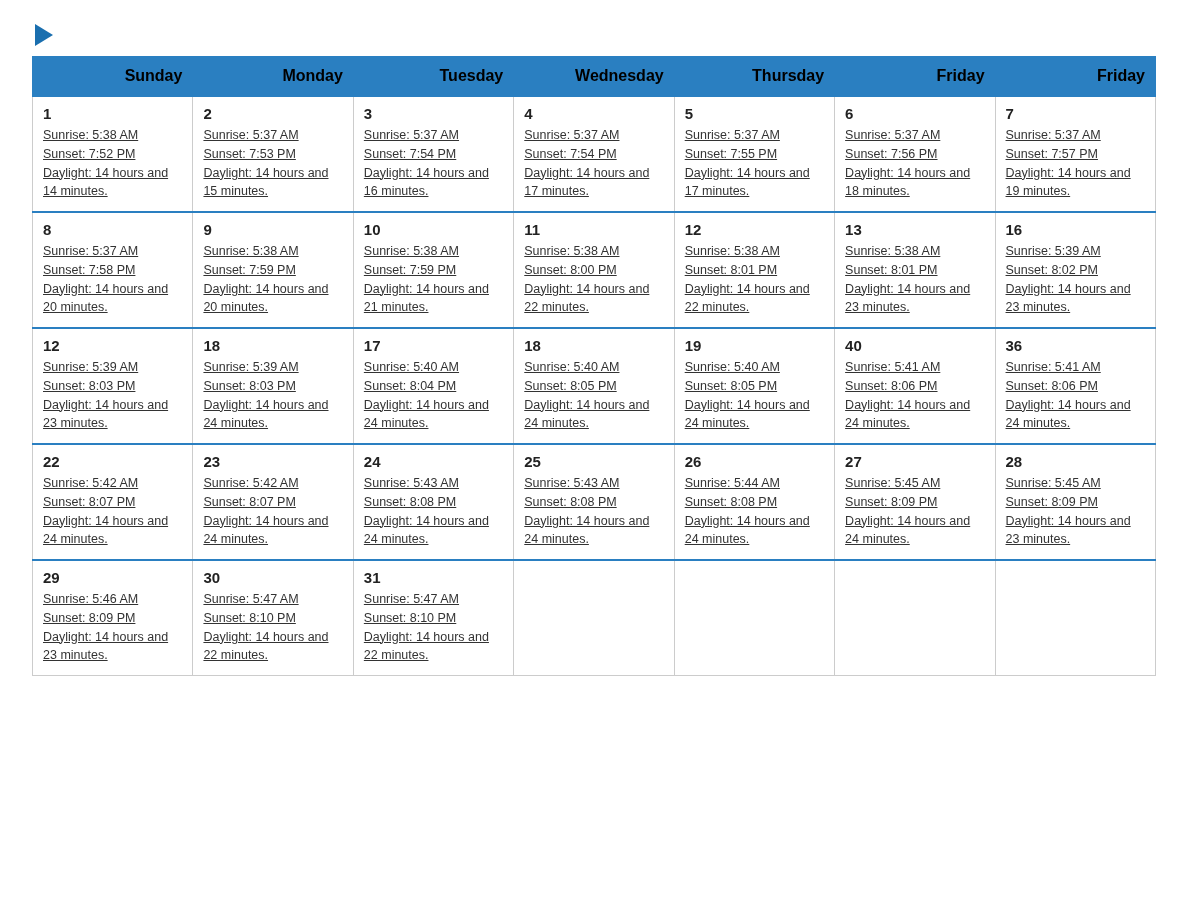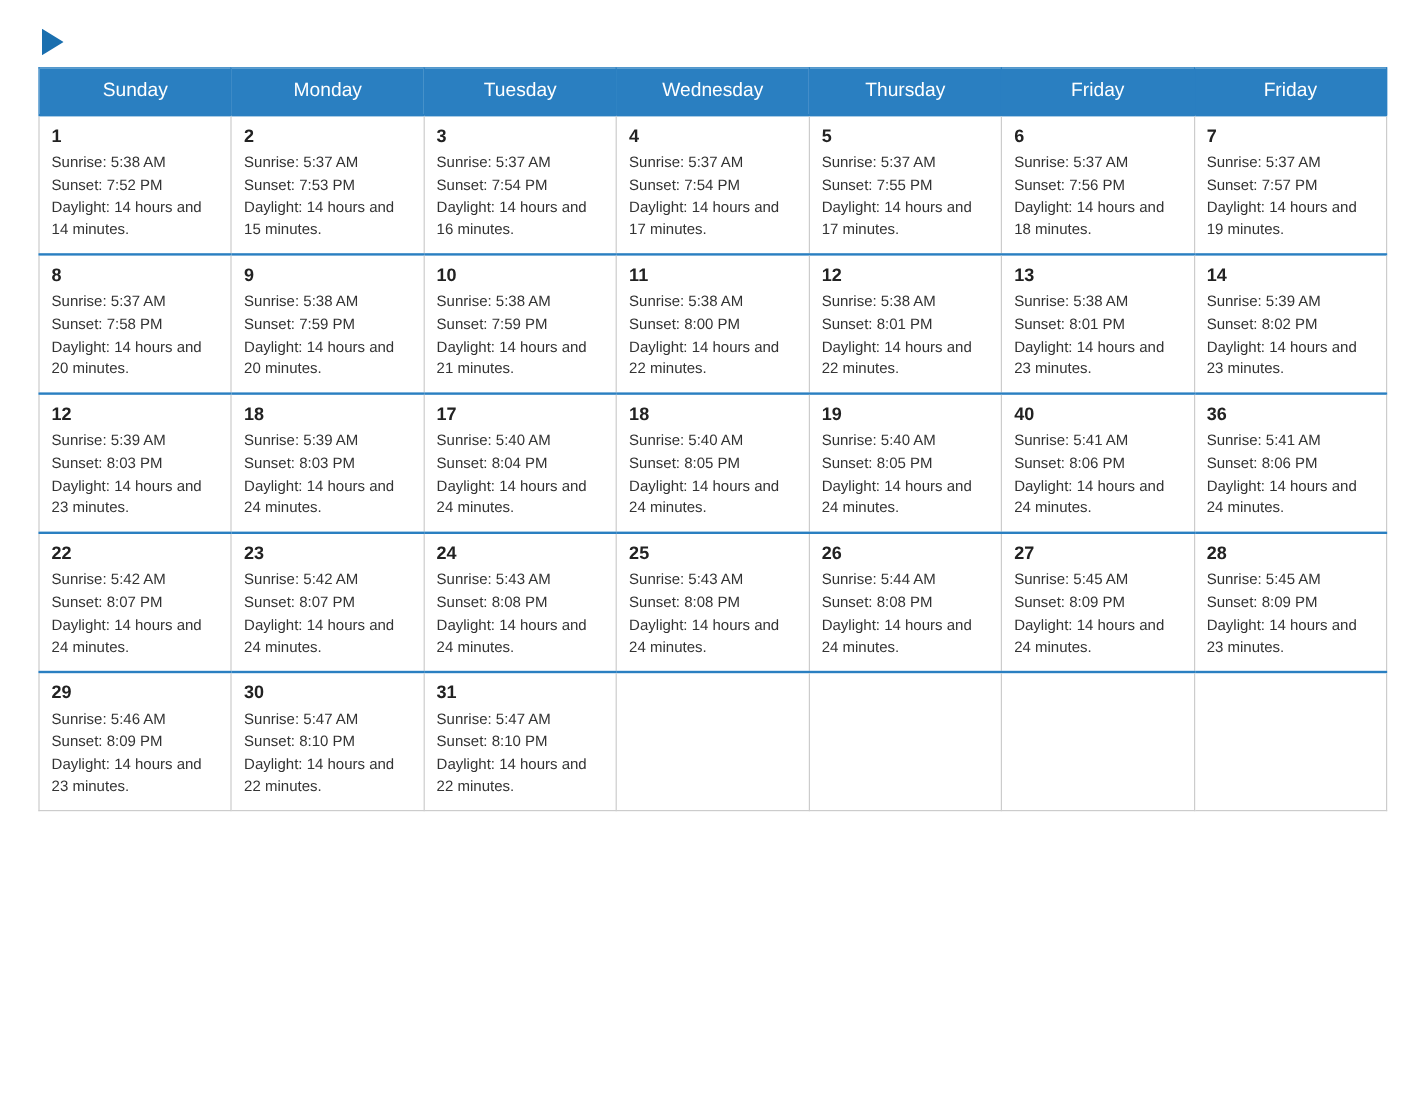--- a/index.html
+++ b/index.html
@@ -30,25 +30,25 @@
       color: #444;
       margin-top: 4px;
     }
     .calendar {
       width: 100%;
       border-collapse: collapse;
       margin-top: 8px;
     }
     .calendar th {
       background: #2a7fc1;
-      color: #ffffff;
+      color: #000000;
       font-size: 16px;
-      font-weight: normal;
+      font-weight: bold;
       padding: 10px 10px;
-      text-align: center;
+      text-align: right;
       border: 1px solid #2a7fc1;
     }
     .calendar td {
       vertical-align: top;
       padding: 8px 10px 10px 10px;
       border: 1px solid #ccc;
       border-top: 2px solid #2a7fc1;
       font-size: 13px;
       color: #333;
       width: calc(100% / 7);
@@ -58,20 +58,21 @@
       font-size: 15px;
       font-weight: bold;
       color: #222;
       display: block;
       margin-bottom: 4px;
     }
     .day-info {
       font-size: 12.5px;
       line-height: 1.5;
       color: #333;
+      text-decoration: underline;
     }
     .calendar td.empty {
       background: #fff;
       border-top: 2px solid #2a7fc1;
     }
     .logo-wrapper {
       display: flex;
       flex-direction: column;
       align-items: flex-start;
     }
@@ -182,21 +183,21 @@
         </td>
         <td>
           <span class="day-num">12</span>
           <div class="day-info">Sunrise: 5:38 AM<br>Sunset: 8:01 PM<br>Daylight: 14 hours and<br>22 minutes.</div>
         </td>
         <td>
           <span class="day-num">13</span>
           <div class="day-info">Sunrise: 5:38 AM<br>Sunset: 8:01 PM<br>Daylight: 14 hours and<br>23 minutes.</div>
         </td>
         <td>
-          <span class="day-num">14</span>
+          <span class="day-num">16</span>
           <div class="day-info">Sunrise: 5:39 AM<br>Sunset: 8:02 PM<br>Daylight: 14 hours and<br>23 minutes.</div>
         </td>
       </tr>
       <tr>
         <td>
           <span class="day-num">12</span>
           <div class="day-info">Sunrise: 5:39 AM<br>Sunset: 8:03 PM<br>Daylight: 14 hours and<br>23 minutes.</div>
         </td>
         <td>
           <span class="day-num">18</span>

